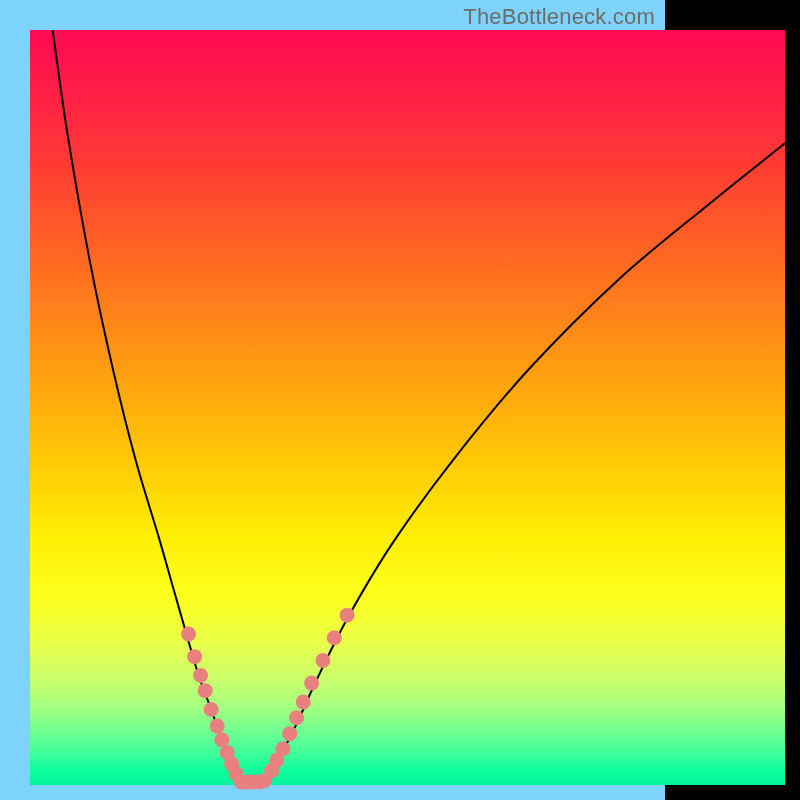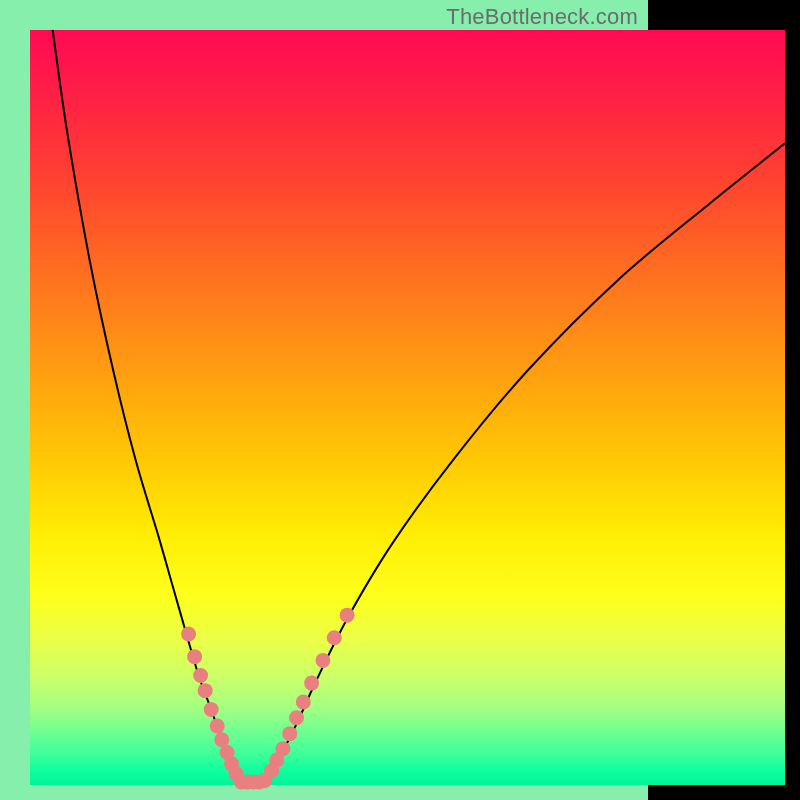--- a/index.html
+++ b/index.html
@@ -8,21 +8,22 @@
     width: 800px;
     height: 800px;
     overflow: hidden;
     background: #000;
     font-family: Arial, Helvetica, sans-serif;
   }
   .outer {
     position: relative;
     width: 648px;
     height: 800px;
-    background: #86efac;
+    background: #7dd3fc;
+    padding-left: 17px;
   }
   .plot {
     position: absolute;
     left: 30px;
     top: 30px;
     width: 755px;
     height: 755px;
     
     background: linear-gradient(
       to bottom,

